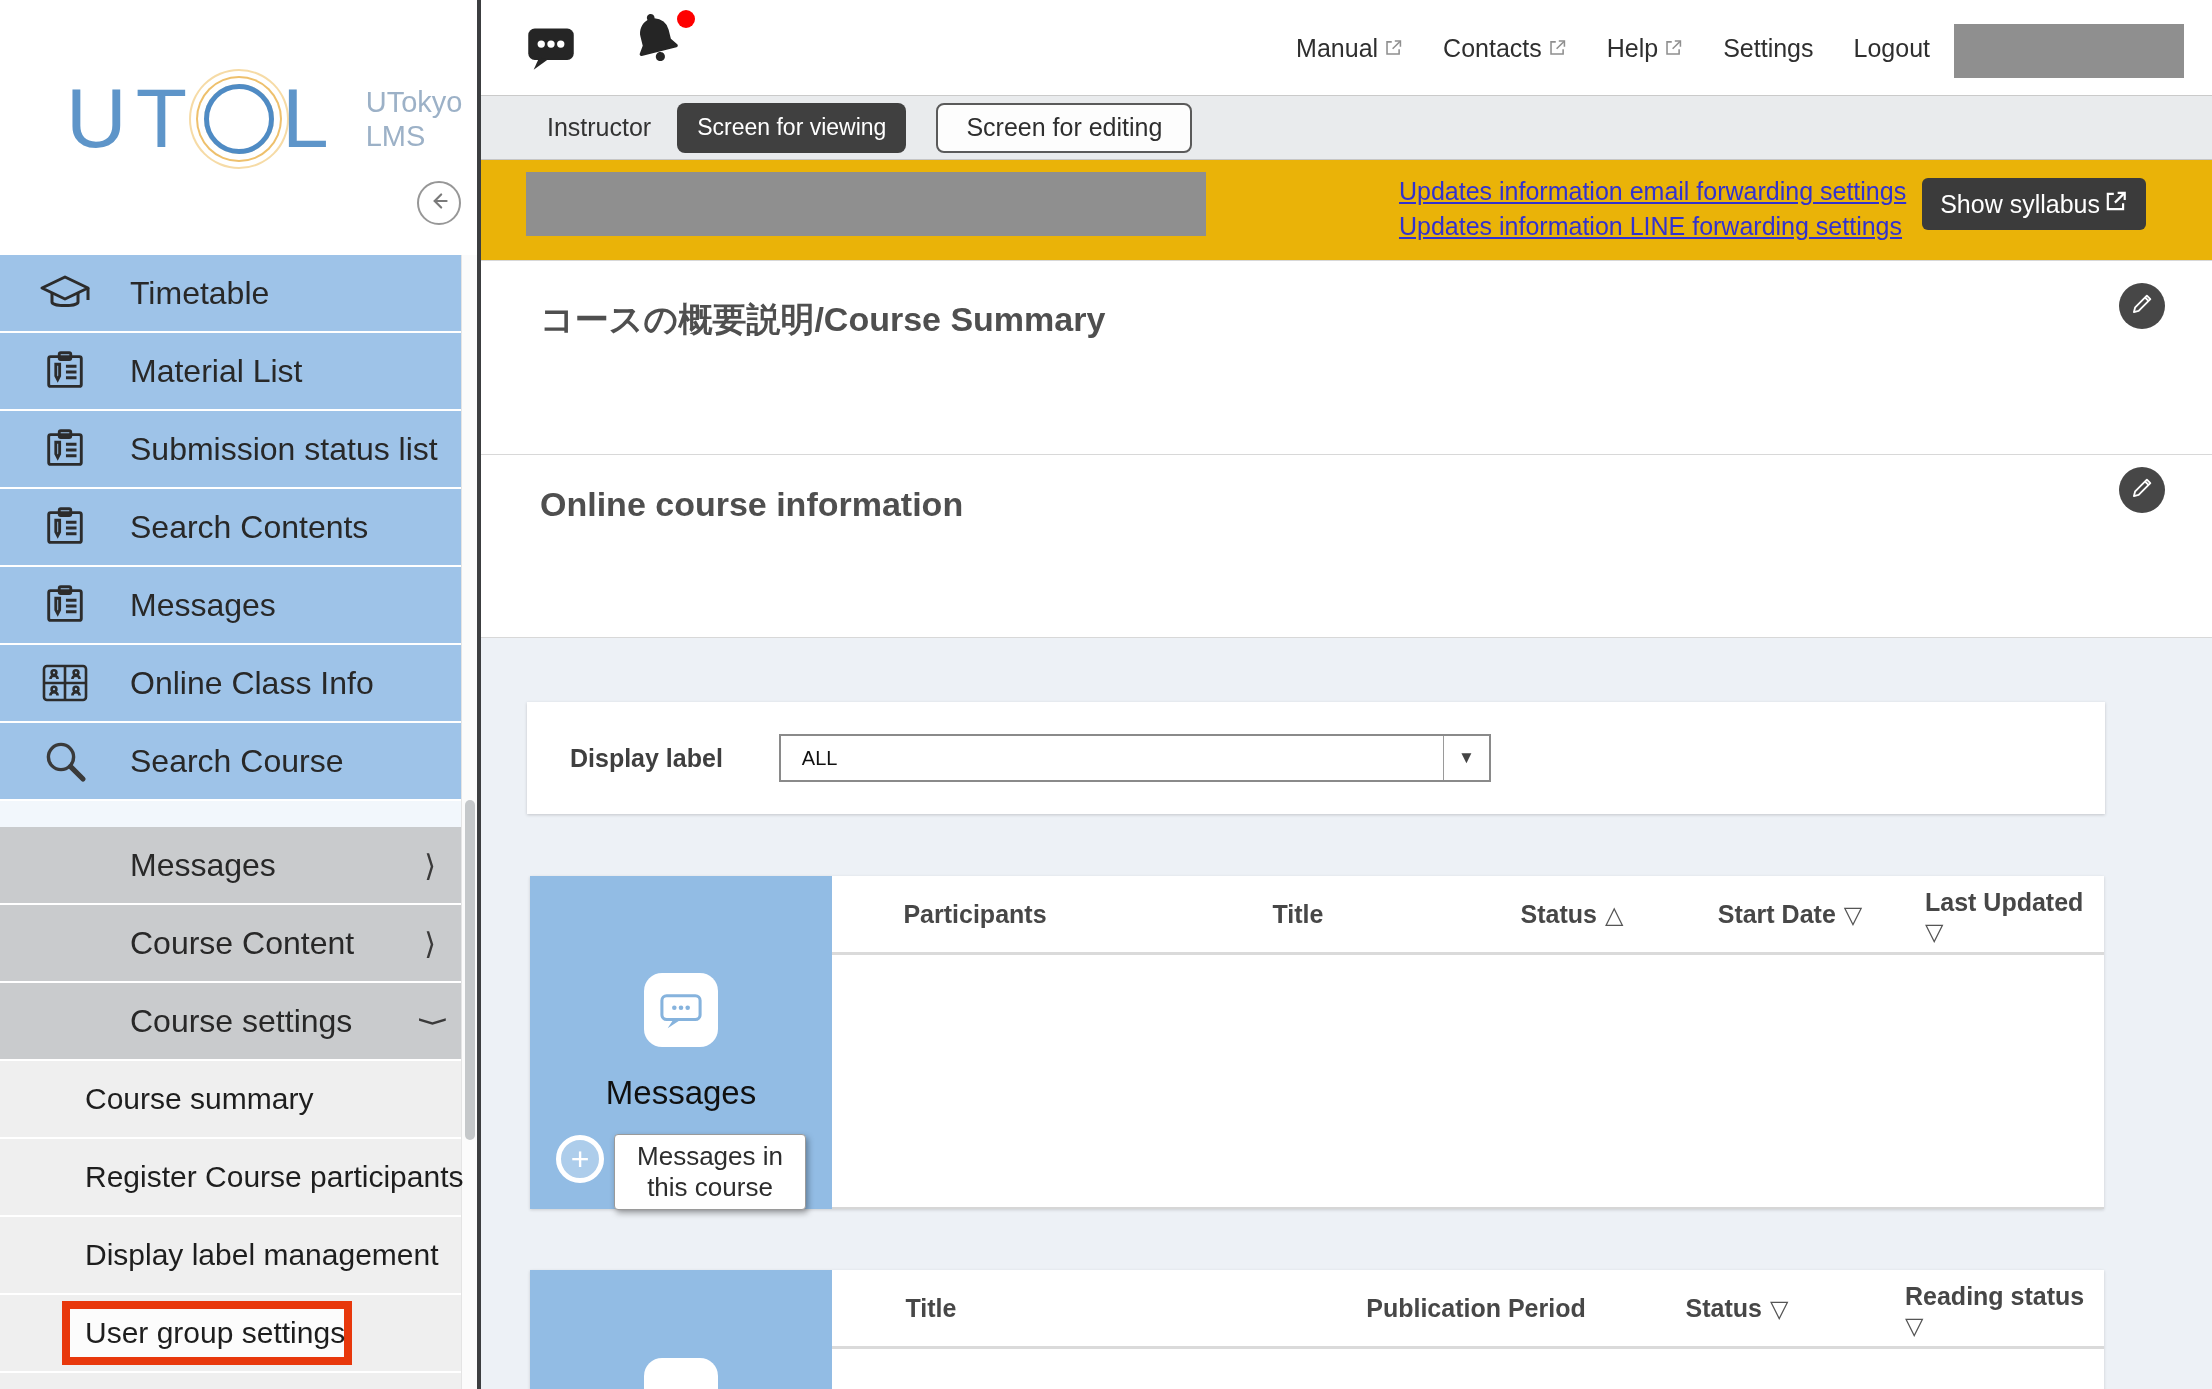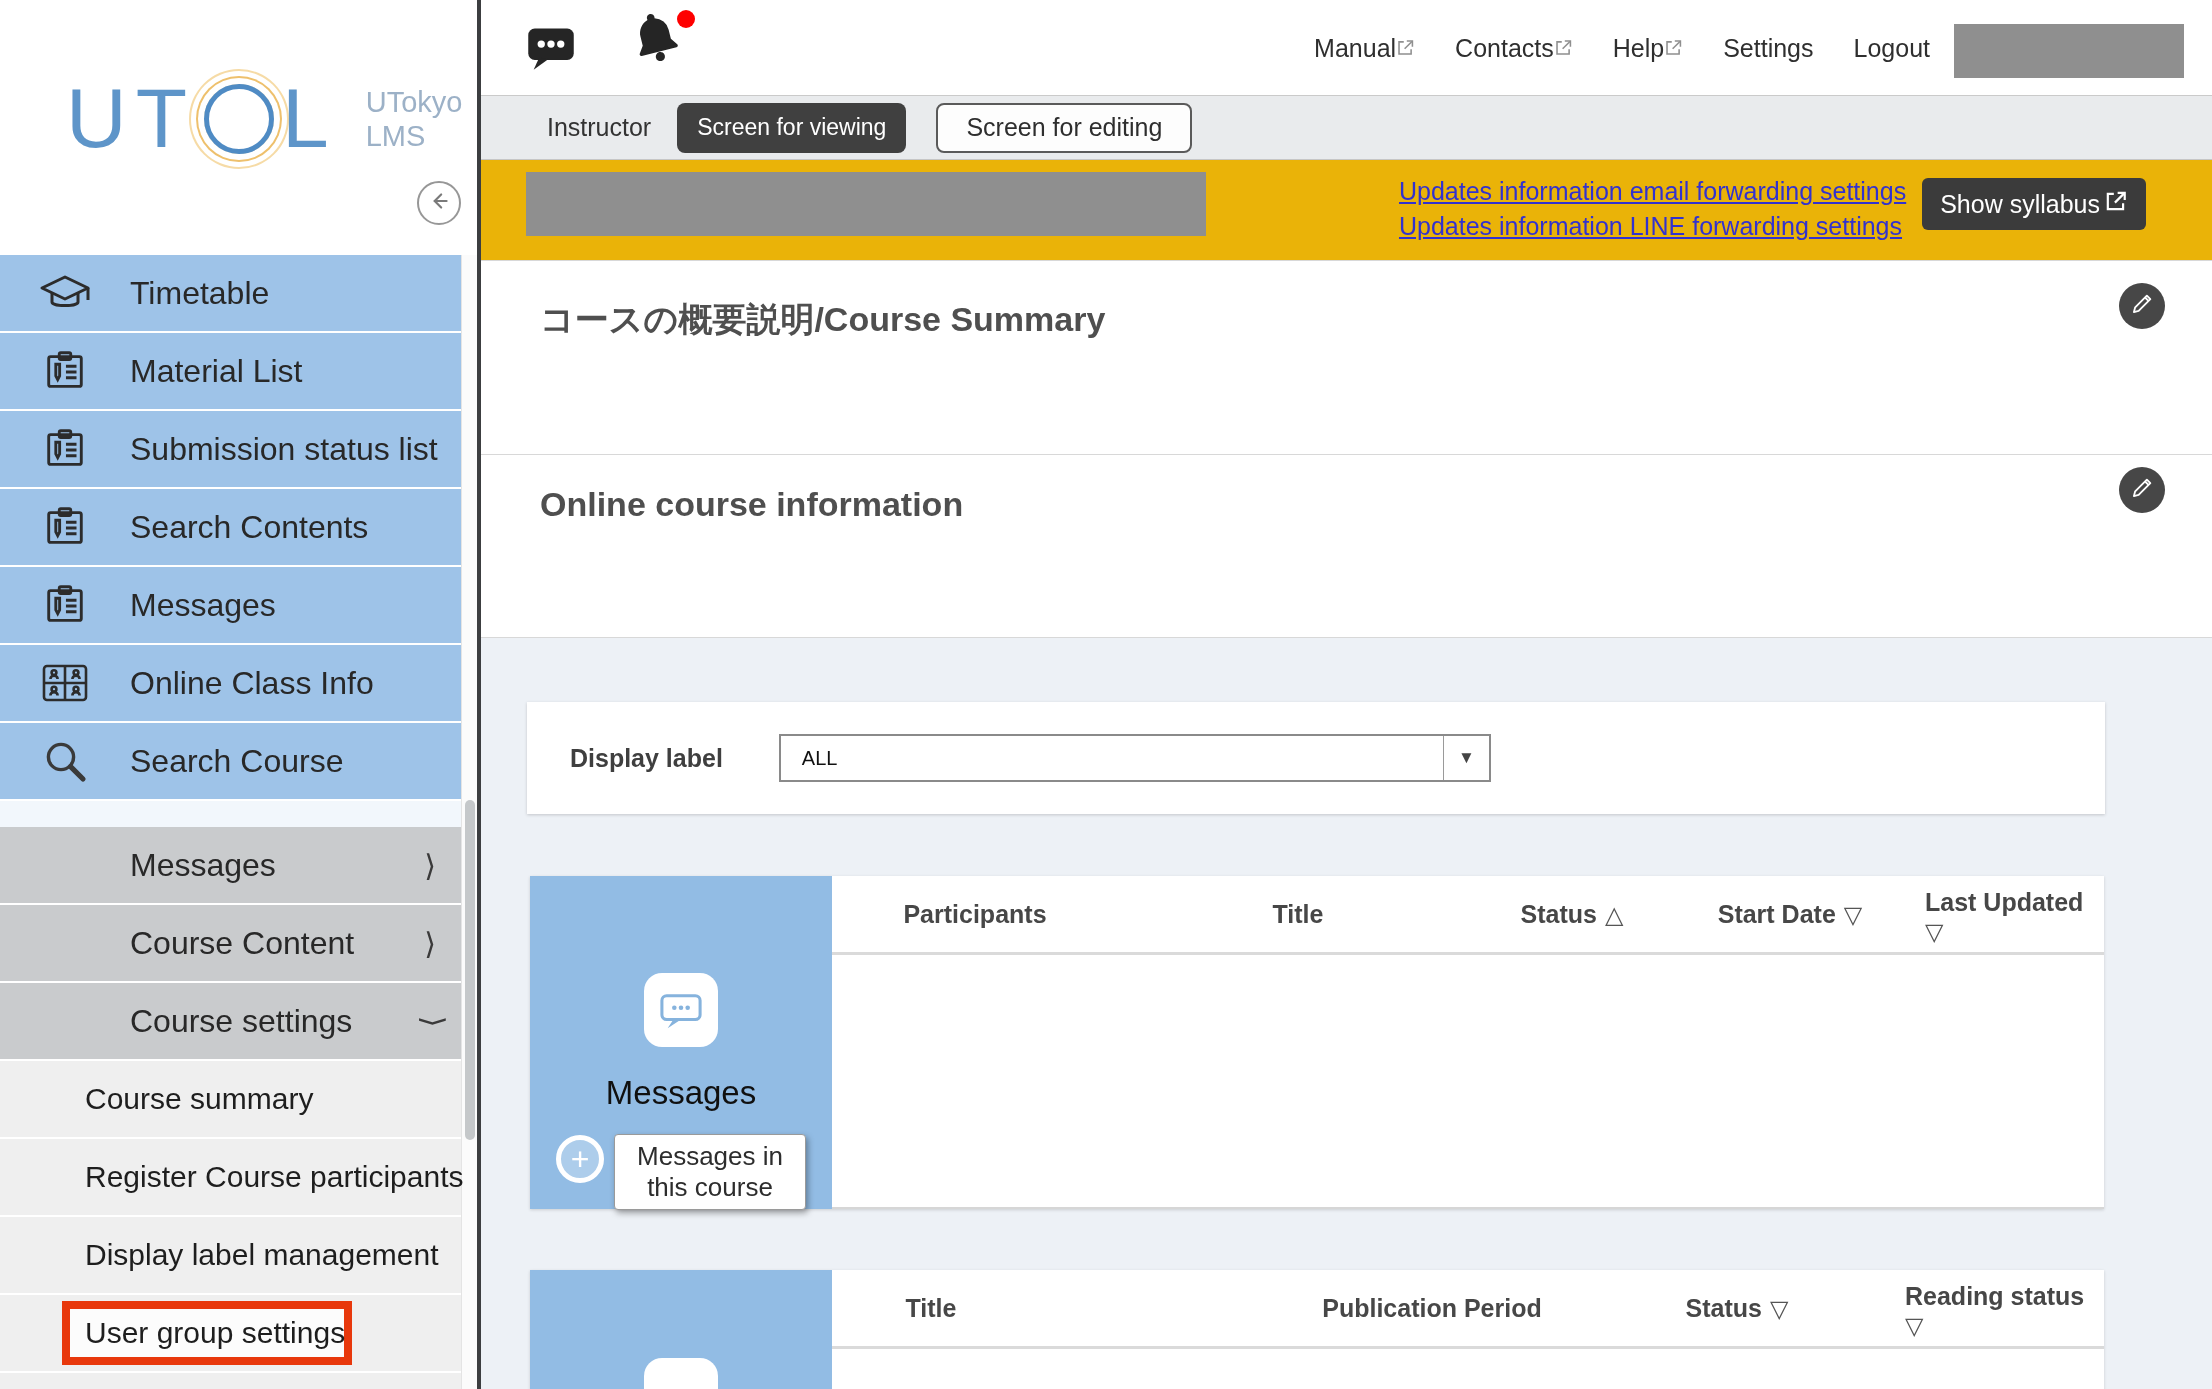--- a/index.html
+++ b/index.html
@@ -35,21 +35,21 @@
 .scroll-track{position:absolute;left:461px;top:255px;width:16px;height:1134px;background:#fbfbfb;border-left:1px solid #e4e4e4}
 .scroll-thumb{position:absolute;left:3px;top:545px;width:10px;height:340px;background:#c5c8ca;border-radius:5px;cursor:pointer}
 
 
 .main{position:absolute;left:481px;top:0;width:1731px;height:1389px;background:#edf1f6}
 .topbar{position:absolute;left:0;top:0;width:1731px;height:96px;background:#fff;border-bottom:1px solid #cacaca}
 .chat-btn{position:absolute;left:44px;top:22px;cursor:pointer}
 .bell-btn{position:absolute;left:146px;top:8px;cursor:pointer}
 .bell-dot{position:absolute;right:-4px;top:2px;width:18px;height:18px;border-radius:50%;background:#fe0000}
 .top-links{position:absolute;right:282px;top:0;height:96px;display:flex;align-items:center;gap:40px}
-.tlink{display:flex;align-items:center;font-size:25px;color:#2f2f2f;cursor:pointer;white-space:nowrap}
+.tlink{display:flex;align-items:center;gap:6px;font-size:25px;color:#2f2f2f;cursor:pointer;white-space:nowrap}
 .redact-top{position:absolute;left:1473px;top:24px;width:230px;height:54px;background:#8f8f8f}
 
 .toolbar{position:absolute;left:0;top:96px;width:1731px;height:64px;background:#e9ebed;border-bottom:1px solid #c6c6c6;display:flex;align-items:center}
 .role{margin-left:66px;font-size:25px;color:#333}
 .btn-dark{margin-left:26px;height:50px;padding:0 20px;background:#404040;color:#fff;font-size:23px;border:none;border-radius:8px;display:flex;align-items:center;cursor:pointer;white-space:nowrap}
 .btn-outline{margin-left:30px;height:50px;padding:0 28px;background:#fdfdfd;color:#2e2e2e;font-size:25px;border:2px solid #5a5a5a;border-radius:8px;display:flex;align-items:center;cursor:pointer;white-space:nowrap}
 
 .course-header{position:absolute;left:0;top:160px;width:1731px;height:101px;background:#eab308;border-bottom:1px solid #d8d8d8}
 .course-title-redact{position:absolute;left:45px;top:12px;width:680px;height:64px;background:#8f8f8f}
 .ch-right{position:absolute;right:66px;top:14px;display:flex;align-items:flex-start;gap:16px}
@@ -387,21 +387,21 @@
 
     <div class="panel p2">
       <div class="tile">
         <div class="tile-icon"></div>
       </div>
       <div class="table">
         <div class="thead">
           <div class="hcell" style="left:99px">
             <span>Title</span>
           </div>
-          <div class="hcell" style="left:600px">
+          <div class="hcell" style="left:644px">
             <span>Publication Period</span>
           </div>
           <div class="hcell" style="left:905px">
             <span>Status</span><span class="sort">▽</span>
           </div>
           <div class="hcell wrapcell" style="left:1073px">
             <span>Reading status</span><span class="sort">▽</span>
           </div>
         </div>
       </div>

